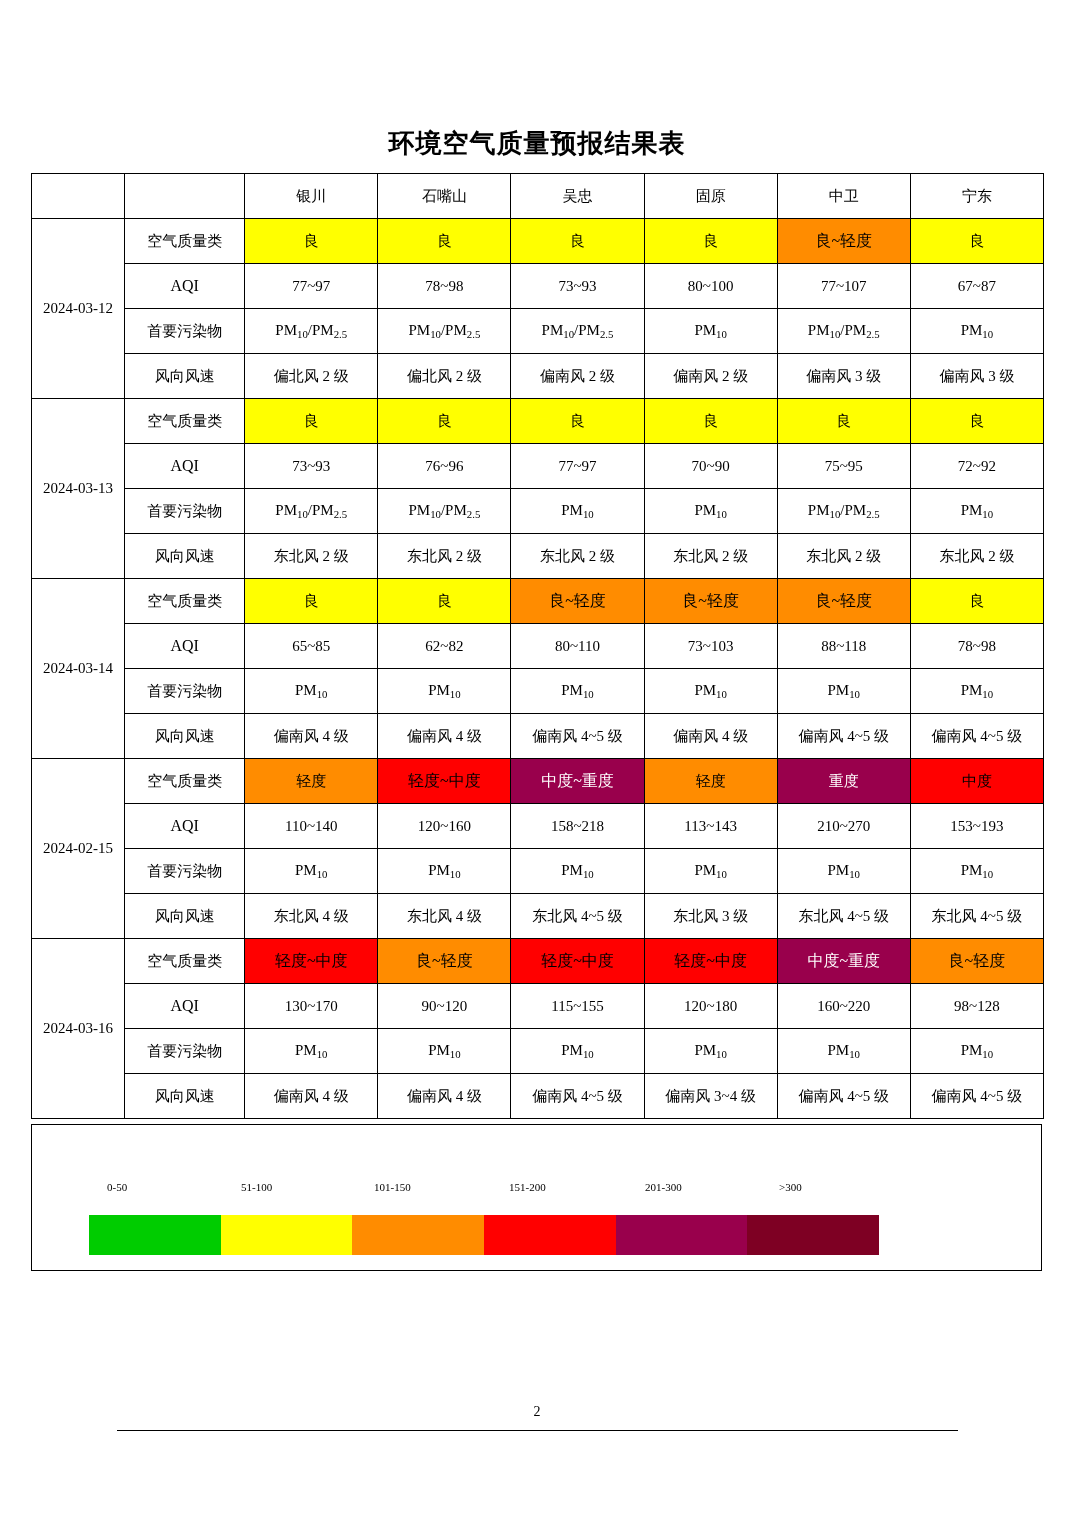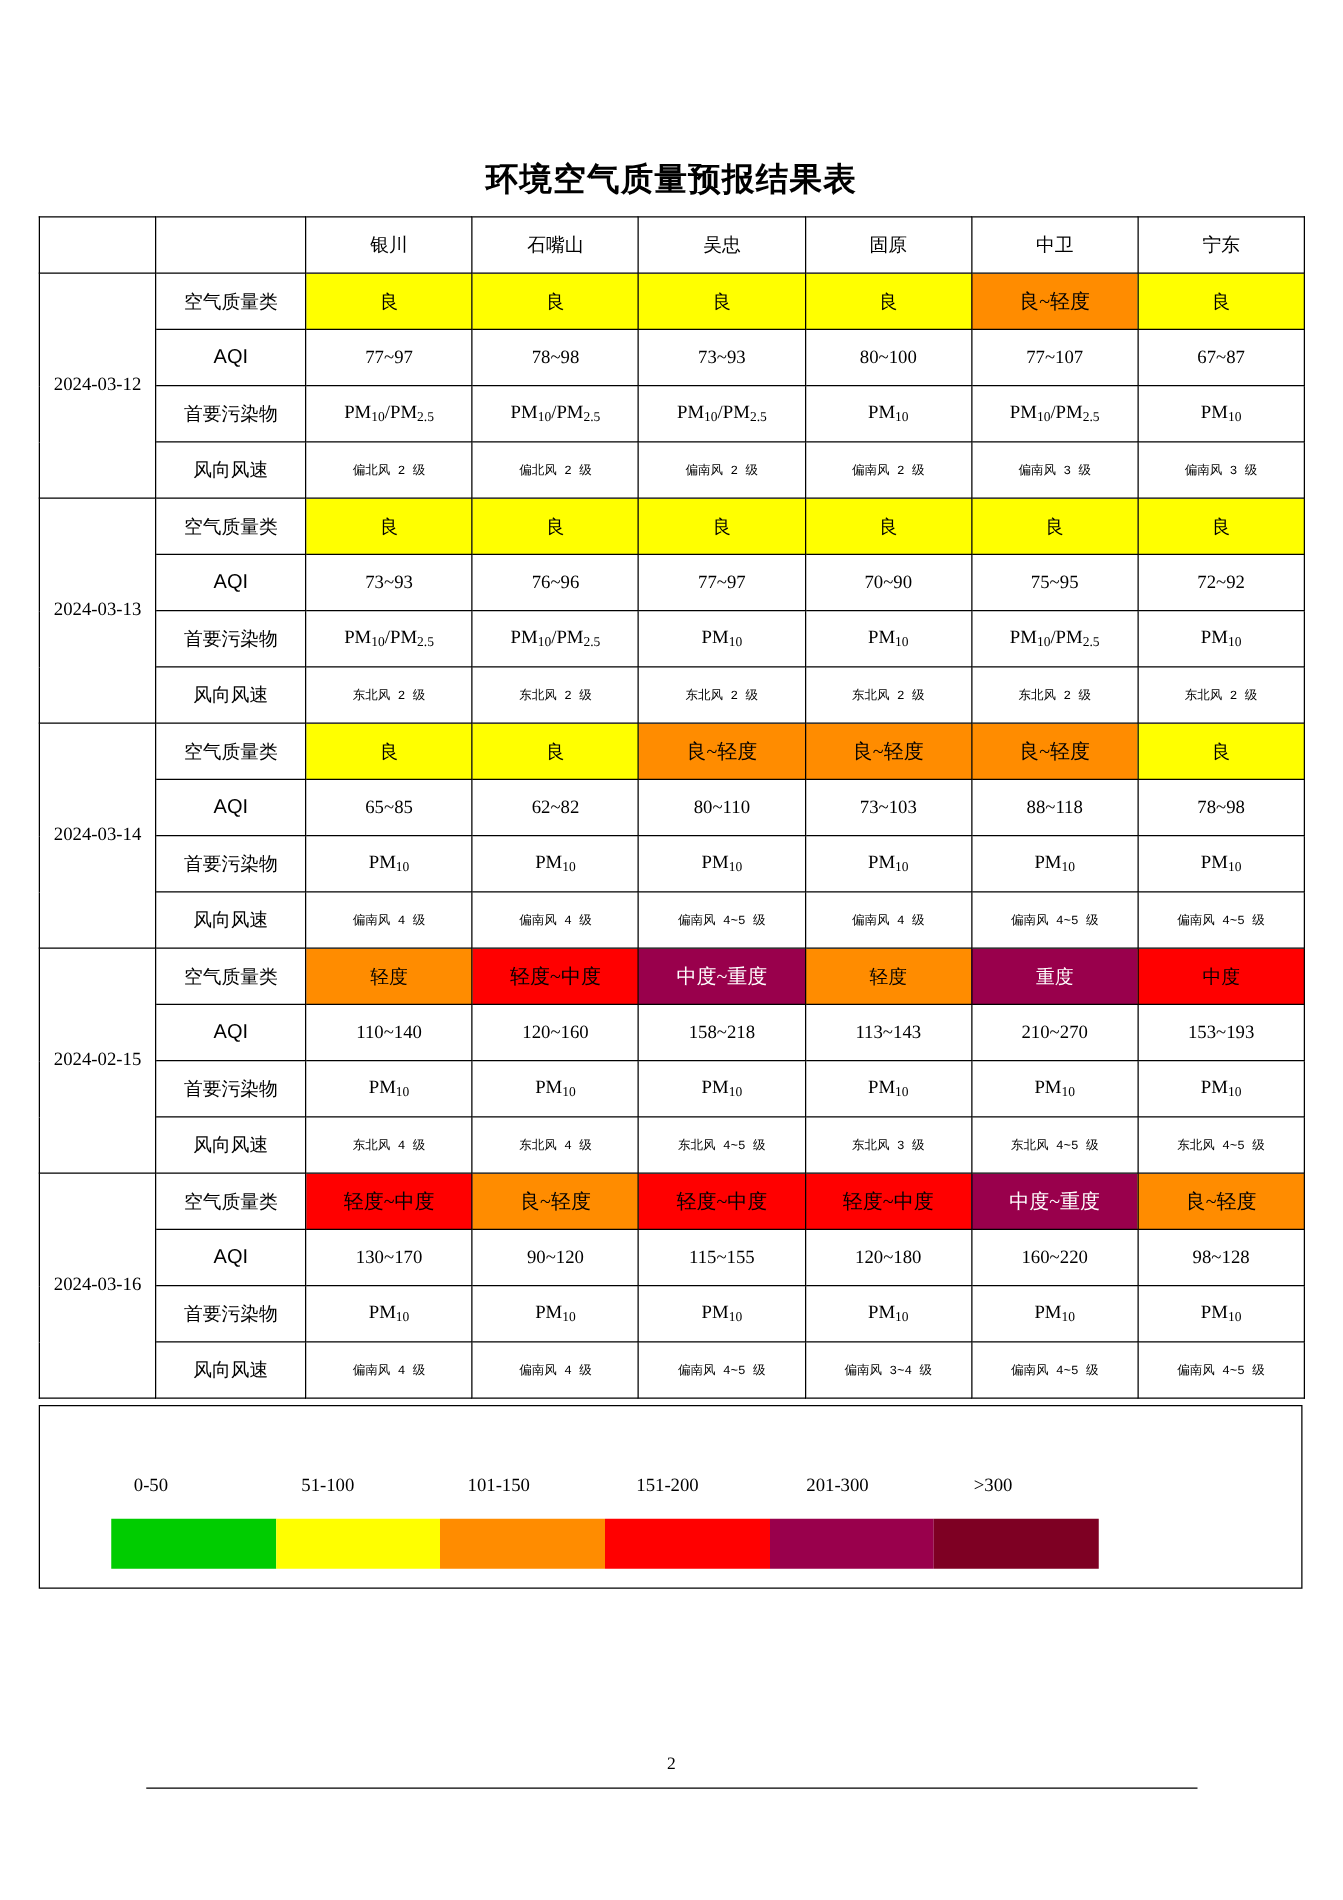--- a/index.html
+++ b/index.html
@@ -69,31 +69,31 @@
     font-size: 15px;
     font-family: "Liberation Serif", "DejaVu Serif", serif;
     letter-spacing: 0px;
   }
 
   .metric-cell {
     font-size: 15px;
     font-family: "Liberation Sans", "DejaVu Sans", sans-serif;
   }
   .metric-cell.aqi-label {
-    font-family: Liberation Sans, sans-serif;
+    font-family: Liberation Serif, serif;
     font-size: 16px;
   }
 
   .val {
     font-size: 16px;
     font-family: "Liberation Serif", "DejaVu Serif", serif;
   }
   .val.cn {
-    font-family: Liberation Mono, monospace;
-    font-size: 10px;
+    font-family: Liberation Serif, serif;
+    font-size: 15px;
   }
 
   .cat {
     font-family: "Liberation Sans", "DejaVu Sans", sans-serif;
     font-size: 17px;
     font-weight: 500;
   }
   .cat.narrow { font-size: 16px; }
 
   sub { font-size: 0.72em; vertical-align: -0.25em; }
@@ -118,21 +118,21 @@
   }
   .legend-labels {
     position: absolute;
     left: 57px;
     top: 56px;
     width: 860px;
     height: 24px;
   }
   .legend-labels span {
     position: absolute;
-    font-size: 15px;
+    font-size: 11px;
     font-family: "Liberation Serif", "DejaVu Serif", serif;
     white-space: nowrap;
   }
   .legend-bar {
     position: absolute;
     left: 57px;
     top: 90px;
     width: 790px;
     height: 40px;
     display: flex;

